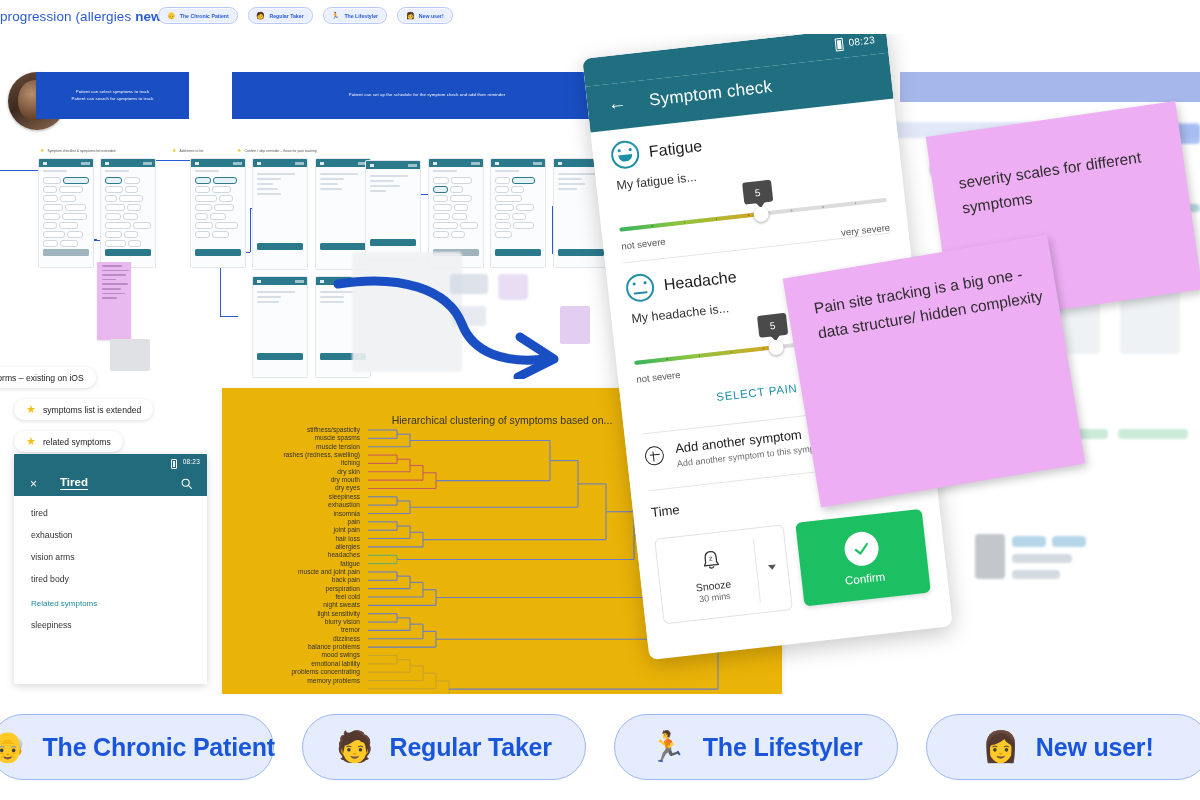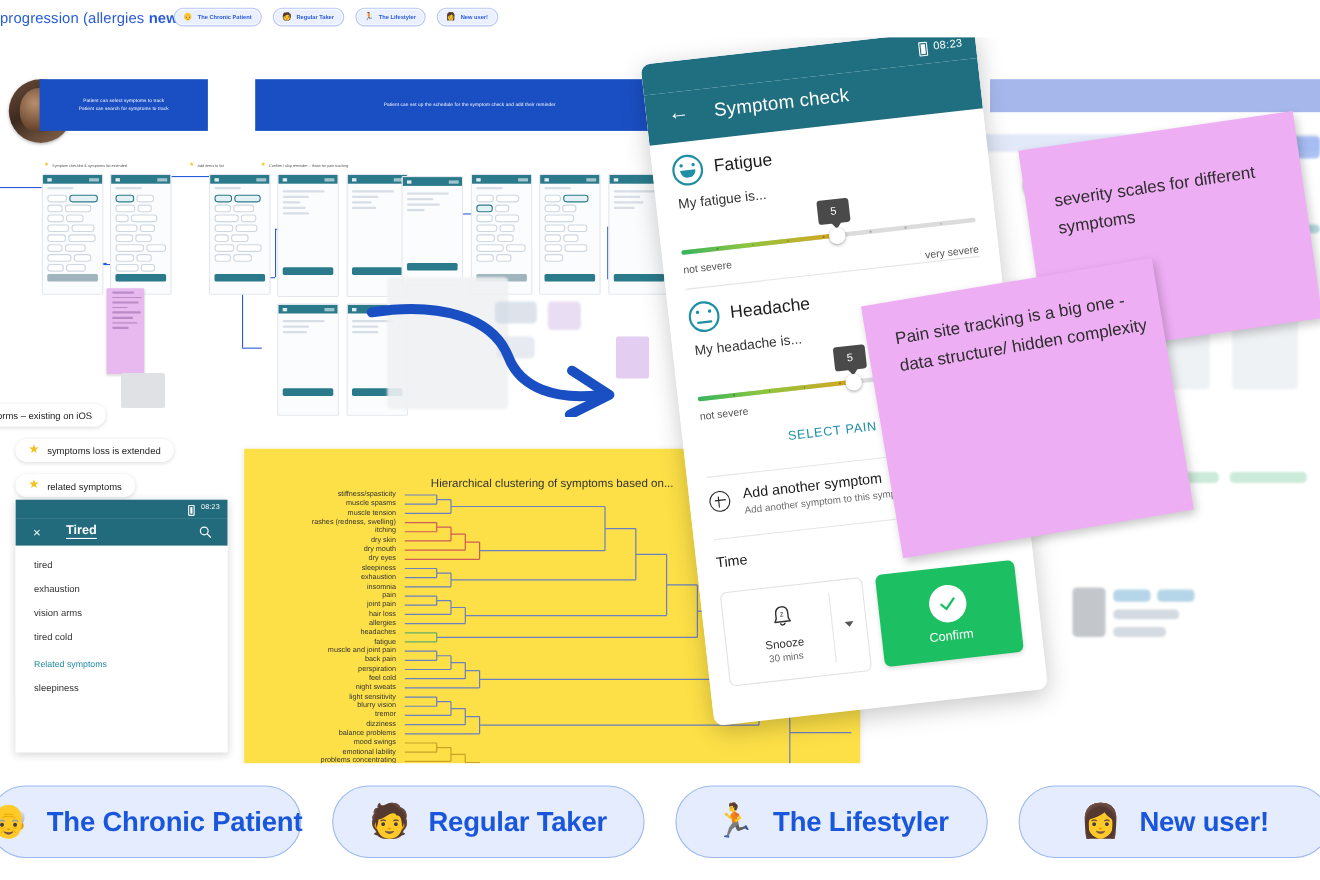--- a/index.html
+++ b/index.html
@@ -97,21 +97,21 @@
   .sp-bar{height:25px;background:#216b7c;position:relative;display:flex;align-items:center;}
   .sp-bar .x{position:absolute;left:16px;top:7px;font-size:12px;color:#fff;line-height:1;}
   .sp-bar .q{position:absolute;left:46px;top:5px;font-size:11.5px;color:#fff;font-weight:700;
     border-bottom:1px solid #fff;padding-bottom:1px;}
   .sp-bar .mag{position:absolute;right:14px;top:6px;}
   .sp-list{padding:6px 0 0 0;background:#fff;}
   .sp-item{padding:6px 17px;font-size:8.6px;color:#333;}
   .sp-item.rel{color:#1f8ba0;font-size:8px;padding-top:9px;}
 
   
-  .chart{position:absolute;left:222px;top:374px;width:560px;height:310px;background:#fde047;
+  .chart{position:absolute;left:222px;top:354px;width:560px;height:310px;background:#eab308;
     box-shadow:0 1px 6px rgba(0,0,0,.10);overflow:hidden;text-decoration:underline;}
   .chart-title{position:absolute;left:0;right:0;top:26px;text-align:center;font-size:10.5px;color:#333;}
   .dendro{position:absolute;left:0;top:36px;width:560px;height:274px;}
   .dlabels{position:absolute;left:0;top:36px;width:142px;}
   .dlabel{position:absolute;right:4px;font-size:6.6px;color:#333;white-space:nowrap;text-align:right;line-height:1;}
 
   
   .phone{
     position:absolute;left:615px;top:40px;width:305px;height:605px;background:#fff;
     border-radius:9px;box-shadow:0 6px 22px rgba(0,0,0,.22);
@@ -500,21 +500,21 @@
     <svg class="arrow" viewBox="0 0 260 130">
       <path d="M8 35 C 70 25, 118 40, 132 75 C 143 104, 175 115, 216 110" fill="none" stroke="#1a4fc4" stroke-width="9" stroke-linecap="round"></path>
       <path d="M190 88 L 224 110 L 188 128" fill="none" stroke="#1a4fc4" stroke-width="9" stroke-linecap="round" stroke-linejoin="round"></path>
     </svg>
 
     <div class="lbl-pill" style="left:-62px;top:333px;">
       <span>on both platforms – existing on iOS</span>
     </div>
     <div class="lbl-pill" style="left:14px;top:365px;">
       <span class="st">★</span>
-      <span>symptoms loss is extended</span>
+      <span>symptoms list is extended</span>
     </div>
     <div class="lbl-pill" style="left:14px;top:397px;">
       <span class="st">★</span>
       <span>related symptoms</span>
     </div>
 
     <div class="searchphone">
       <div class="sp-status">
         <div class="bat"></div>
         <div class="t">08:23</div>
@@ -524,21 +524,21 @@
         <div class="q">Tired</div>
         <svg class="mag" width="13" height="13" viewBox="0 0 24 24">
           <circle cx="10.5" cy="10.5" r="6.5" fill="none" stroke="#fff" stroke-width="2"></circle>
           <line x1="15.5" y1="15.5" x2="21" y2="21" stroke="#fff" stroke-width="2" stroke-linecap="round"></line>
         </svg>
       </div>
       <div class="sp-list">
         <div class="sp-item">tired</div>
         <div class="sp-item">exhaustion</div>
         <div class="sp-item">vision arms</div>
-        <div class="sp-item">tired cold</div>
+        <div class="sp-item">tired body</div>
         <div class="sp-item rel">Related symptoms</div>
         <div class="sp-item">sleepiness</div>
       </div>
     </div>
 
     <div class="chart">
       <div class="chart-title">Hierarchical clustering of symptoms based on...</div>
       <div class="dlabels">
           <div class="dlabel" style="top: 3px;">stiffness/spasticity</div>
           <div class="dlabel" style="top: 11.35px;">muscle spasms</div>

